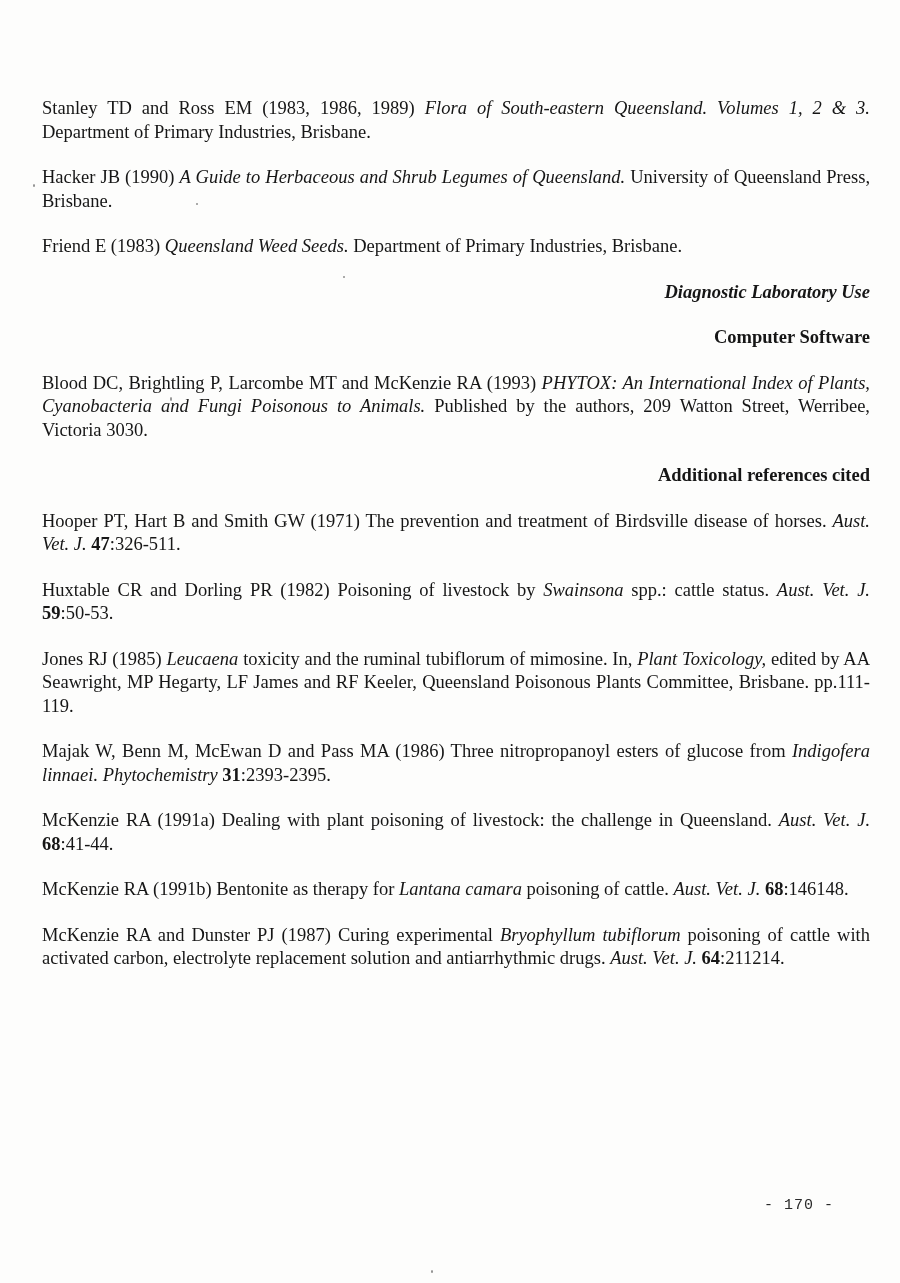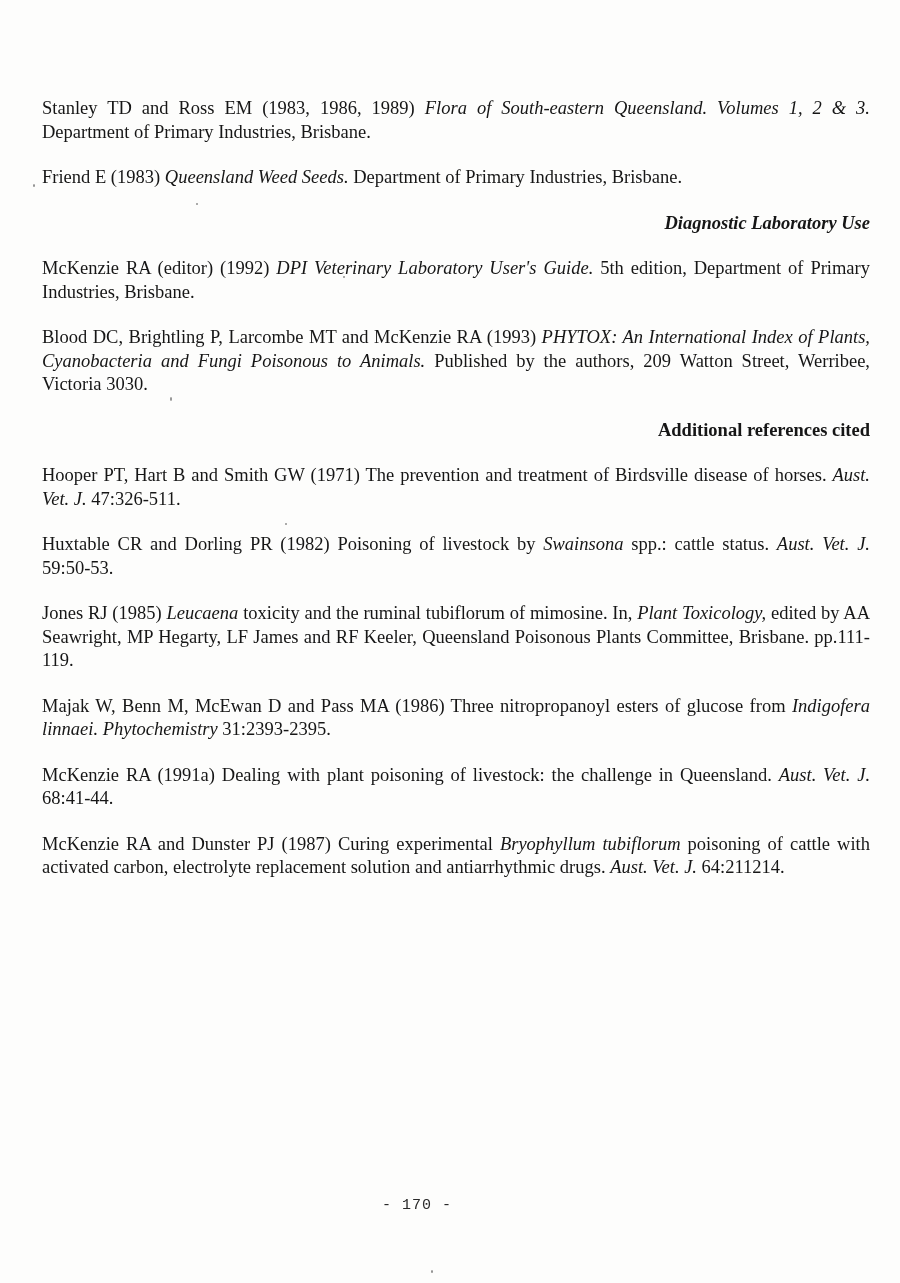--- a/index.html
+++ b/index.html
@@ -32,57 +32,59 @@
     text-align: justify;
   }
   .heading {
     font-weight: bold;
   }
   .heading.style-bold-italic {
     font-style: italic;
   }
   .s-normal { font-style: normal; font-weight: normal; }
   .s-italic { font-style: italic; }
-  .s-bold   { font-weight: normal; }
+  .s-bold   { font-weight: bold; }
   .footer {
     position: absolute;
     top: 1197px;
     left: 0;
     width: 834px;
-    text-align: center;
+    text-align: right;
     font-family: "Liberation Mono", monospace;
     font-size: 15px;
     color: #2a2a2a;
     letter-spacing: 1px;
   }
   .speck {
     position: absolute;
     background: #555;
     border-radius: 50%;
     width: 3px;
     height: 3px;
     opacity: 0.65;
   }
 </style>
 </head>
 <body>
 
 <div class="page">
   <div class="content" id="references-list">
       <p class="ref"><span class="s-normal">Stanley TD and Ross EM (1983, 1986, 1989) </span><span class="s-italic">Flora of South-eastern Queensland. Volumes 1, 2 &amp; 3.</span><span class="s-normal"> Department of Primary Industries, Brisbane.</span></p>
+      <p class="ref"><span class="s-normal">Hacker JB (1990) </span><span class="s-italic">A Guide to Herbaceous and Shrub Legumes of Queensland.</span><span class="s-normal"> University of Queensland Press, Brisbane.</span></p>
       <p class="ref"><span class="s-normal">Friend E (1983) </span><span class="s-italic">Queensland Weed Seeds.</span><span class="s-normal"> Department of Primary Industries, Brisbane.</span></p>
       <p class="heading style-bold-italic">Diagnostic Laboratory Use</p>
-      <p class="ref"><span class="s-normal">McKenzie RA (editor) (1992) </span><span class="s-italic">DPI Veterinary Laboratory User's Guide.</span><span class="s-normal"> 5th edition, Department of Primary Industries, Brisbane.</span></p>
+      <p class="heading style-bold">Computer Software</p>
       <p class="ref"><span class="s-normal">Blood DC, Brightling P, Larcombe MT and McKenzie RA (1993) </span><span class="s-italic">PHYTOX: An International Index of Plants, Cyanobacteria and Fungi Poisonous to Animals.</span><span class="s-normal"> Published by the authors, 209 Watton Street, Werribee, Victoria 3030.</span></p>
       <p class="heading style-bold">Additional references cited</p>
       <p class="ref"><span class="s-normal">Hooper PT, Hart B and Smith GW (1971) The prevention and treatment of Birdsville disease of horses. </span><span class="s-italic">Aust. Vet. J. </span><span class="s-bold">47</span><span class="s-normal">:326-511.</span></p>
       <p class="ref"><span class="s-normal">Huxtable CR and Dorling PR (1982) Poisoning of livestock by </span><span class="s-italic">Swainsona</span><span class="s-normal"> spp.: cattle status. </span><span class="s-italic">Aust. Vet. J. </span><span class="s-bold">59</span><span class="s-normal">:50-53.</span></p>
       <p class="ref"><span class="s-normal">Jones RJ (1985) </span><span class="s-italic">Leucaena</span><span class="s-normal"> toxicity and the ruminal tubiflorum of mimosine. In, </span><span class="s-italic">Plant Toxicology,</span><span class="s-normal"> edited by AA Seawright, MP Hegarty, LF James and RF Keeler, Queensland Poisonous Plants Committee, Brisbane. pp.111-119.</span></p>
       <p class="ref"><span class="s-normal">Majak W, Benn M, McEwan D and Pass MA (1986) Three nitropropanoyl esters of glucose from </span><span class="s-italic">Indigofera linnaei. Phytochemistry </span><span class="s-bold">31</span><span class="s-normal">:2393-2395.</span></p>
       <p class="ref"><span class="s-normal">McKenzie RA (1991a) Dealing with plant poisoning of livestock: the challenge in Queensland. </span><span class="s-italic">Aust. Vet. J. </span><span class="s-bold">68</span><span class="s-normal">:41-44.</span></p>
+      <p class="ref"><span class="s-normal">McKenzie RA (1991b) Bentonite as therapy for </span><span class="s-italic">Lantana camara</span><span class="s-normal"> poisoning of cattle. </span><span class="s-italic">Aust. Vet. J. </span><span class="s-bold">68</span><span class="s-normal">:146148.</span></p>
       <p class="ref"><span class="s-normal">McKenzie RA and Dunster PJ (1987) Curing experimental </span><span class="s-italic">Bryophyllum tubiflorum</span><span class="s-normal"> poisoning of cattle with activated carbon, electrolyte replacement solution and antiarrhythmic drugs. </span><span class="s-italic">Aust. Vet. J. </span><span class="s-bold">64</span><span class="s-normal">:211214.</span></p>
     </div>
   <div class="footer">- 170 -</div>
 
   <div class="speck" style="left:33px; top:184px; width:2px; height:3px;"></div>
   <div class="speck" style="left:196px; top:203px; width:2px; height:2px;"></div>
   <div class="speck" style="left:343px; top:276px; width:2px; height:2px;"></div>
   <div class="speck" style="left:170px; top:397px; width:2px; height:4px;"></div>
   <div class="speck" style="left:285px; top:523px; width:2px; height:2px;"></div>
   <div class="speck" style="left:431px; top:1270px; width:2px; height:3px;"></div>

